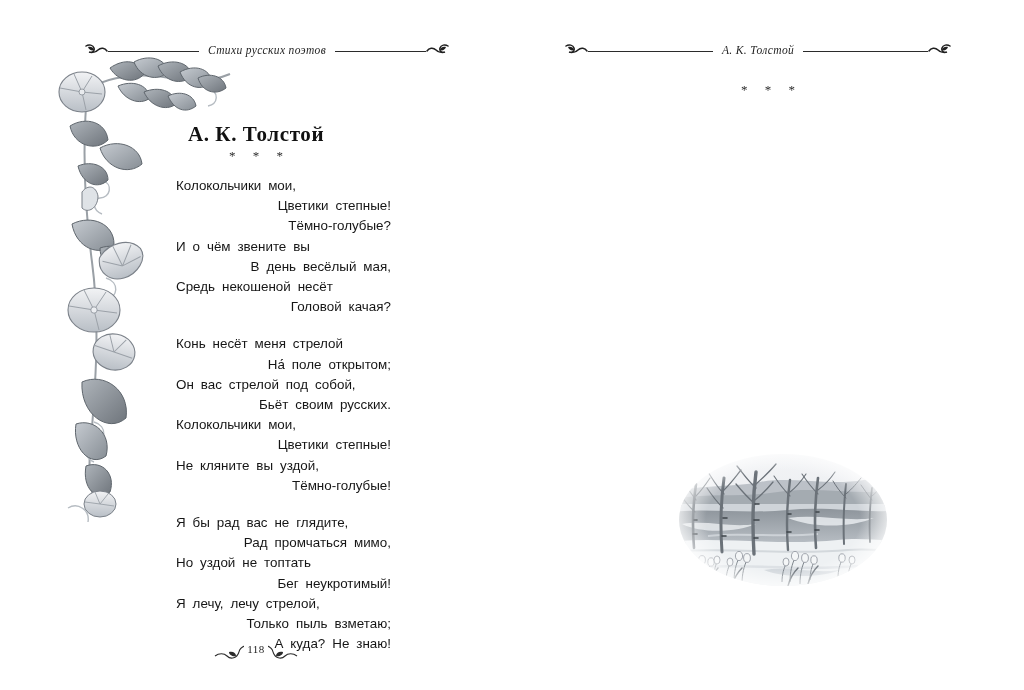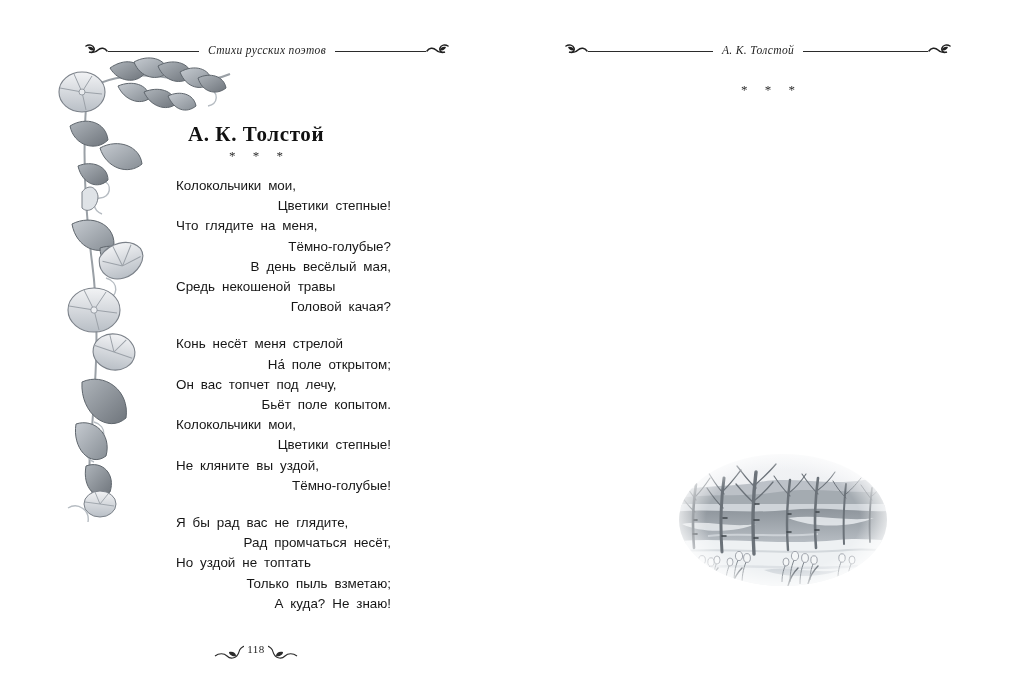--- a/index.html
+++ b/index.html
@@ -273,42 +273,44 @@
 
     <h1 class="author-title">А. К. Толстой</h1>
 
     <div class="stars">* * *</div>
 
     <div class="poem poem-left">
 
       <div class="stanza">
         <p class="vline">Колокольчики мои,</p>
         <p class="vline ind">Цветики степные!</p>
-        <p class="vline">Что глядите на меня,</p>
         <p class="vline ind">Тёмно-голубые?</p>
+        <p class="vline">И о чём звените вы</p>
         <p class="vline ind">В день весёлый мая,</p>
-        <p class="vline">Средь некошеной травы</p>
+        <p class="vline">Средь некошеной несёт</p>
         <p class="vline ind">Головой качая?</p>
       </div>
 
       <div class="stanza">
         <p class="vline">Конь несёт меня стрелой</p>
         <p class="vline ind">На́ поле открытом;</p>
-        <p class="vline">Он вас топчет под лечу,</p>
-        <p class="vline ind">Бьёт поле копытом.</p>
+        <p class="vline">Он вас стрелой под собой,</p>
+        <p class="vline ind">Бьёт своим русских.</p>
         <p class="vline">Колокольчики мои,</p>
         <p class="vline ind">Цветики степные!</p>
         <p class="vline">Не кляните вы уздой,</p>
         <p class="vline ind">Тёмно-голубые!</p>
       </div>
 
       <div class="stanza">
         <p class="vline">Я бы рад вас не глядите,</p>
-        <p class="vline ind">Рад промчаться несёт,</p>
+        <p class="vline ind">Рад промчаться мимо,</p>
         <p class="vline">Но уздой не топтать</p>
+        <p class="vline ind">Бег неукротимый!</p>
+        <p class="vline">Я лечу, лечу стрелой,</p>
         <p class="vline ind">Только пыль взметаю;</p>
         <p class="vline ind">А куда? Не знаю!</p>
       </div>
 
     </div>
 
     <div class="folio">
       <div class="folio-wrap">
         <svg viewBox="0 0 130 30" xmlns="http://www.w3.org/2000/svg">
           <path d="M48 18 C50 7, 80 7, 82 18" fill="none" stroke="#2b2b2b" stroke-width="1.1"></path>

